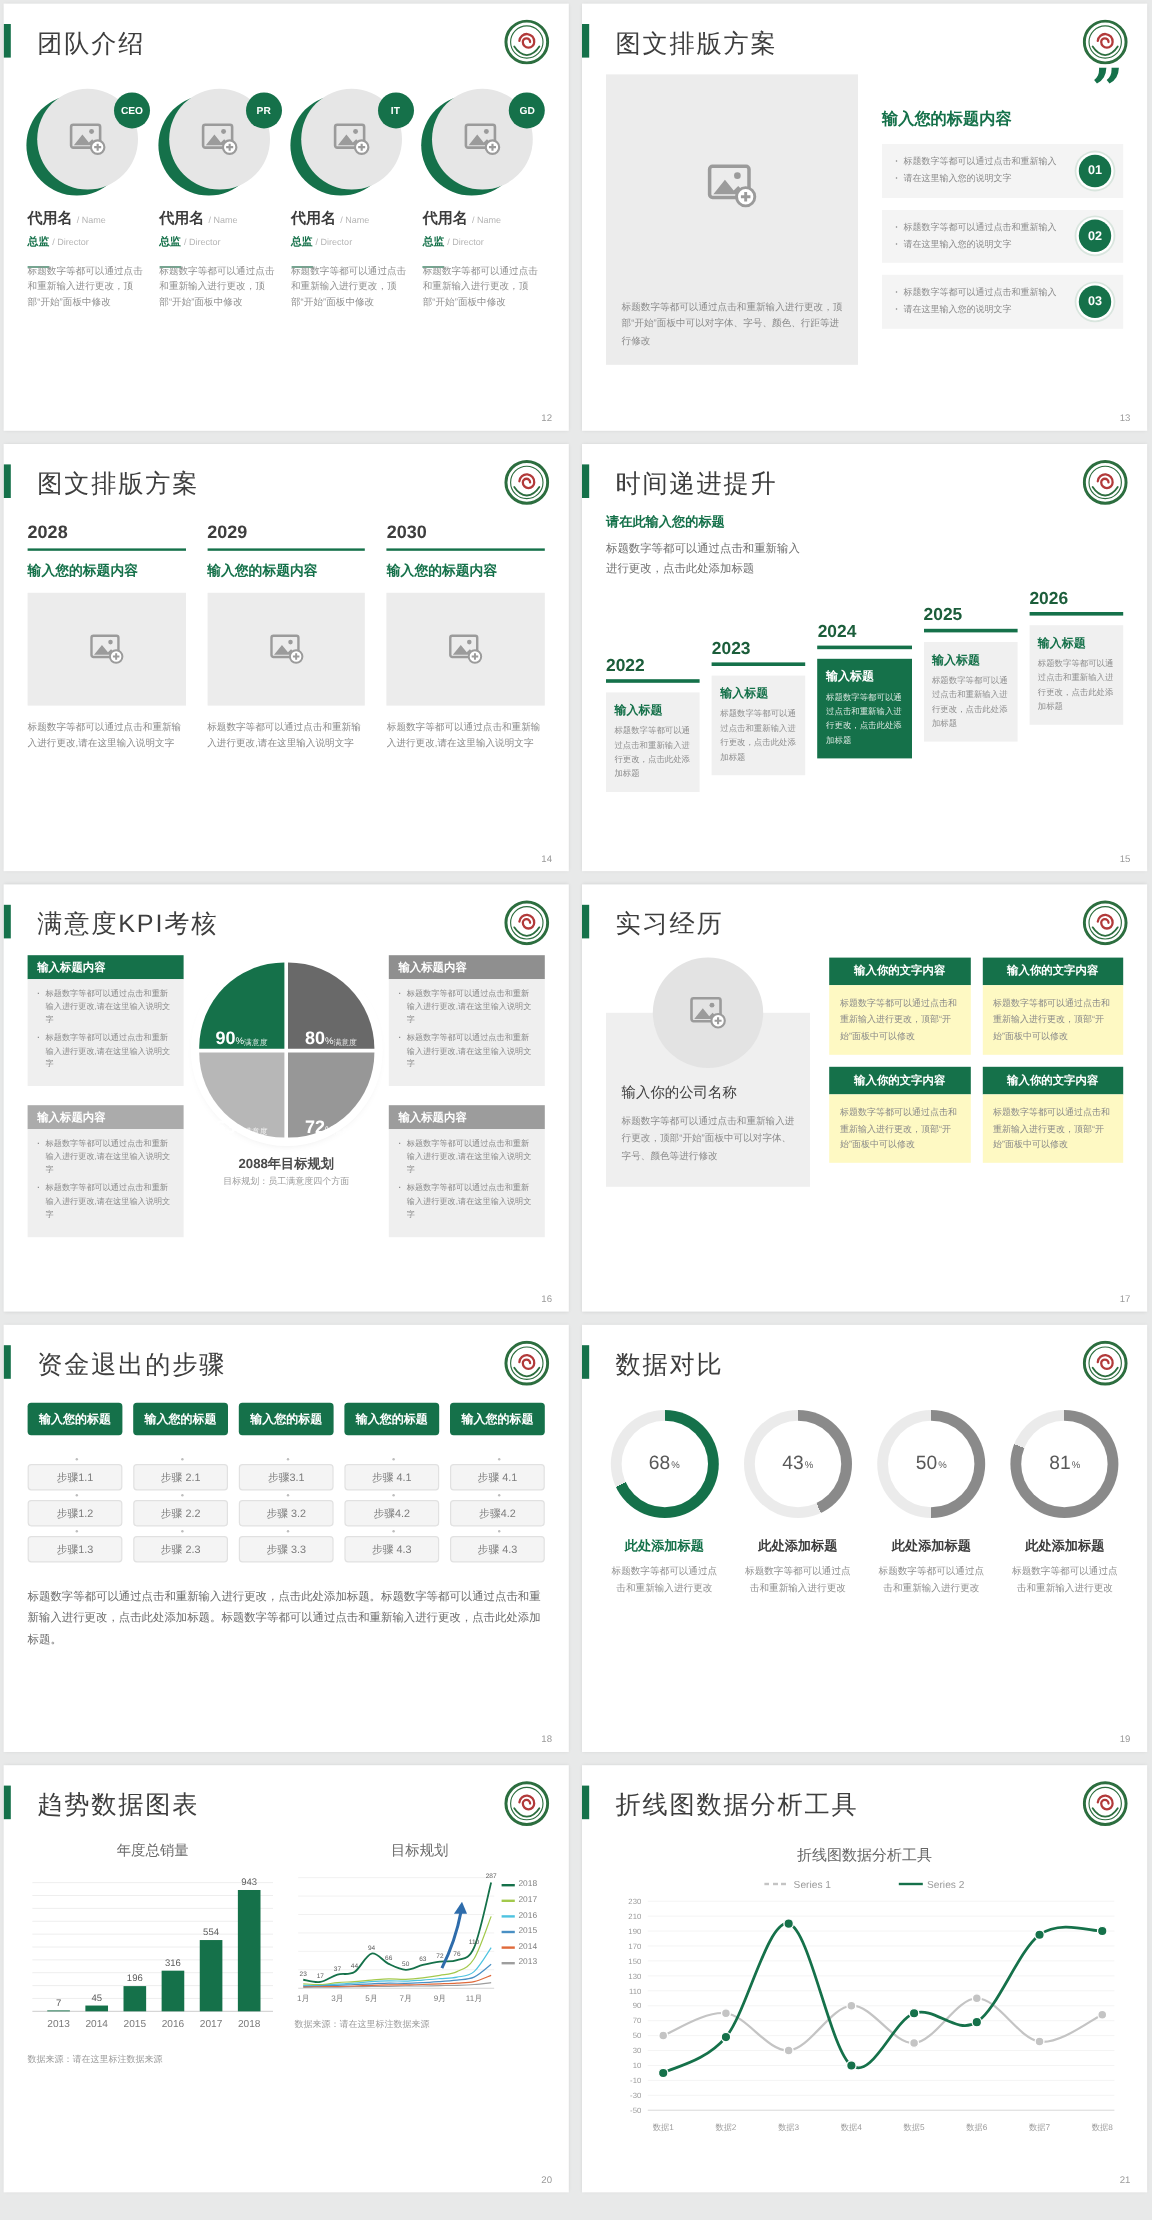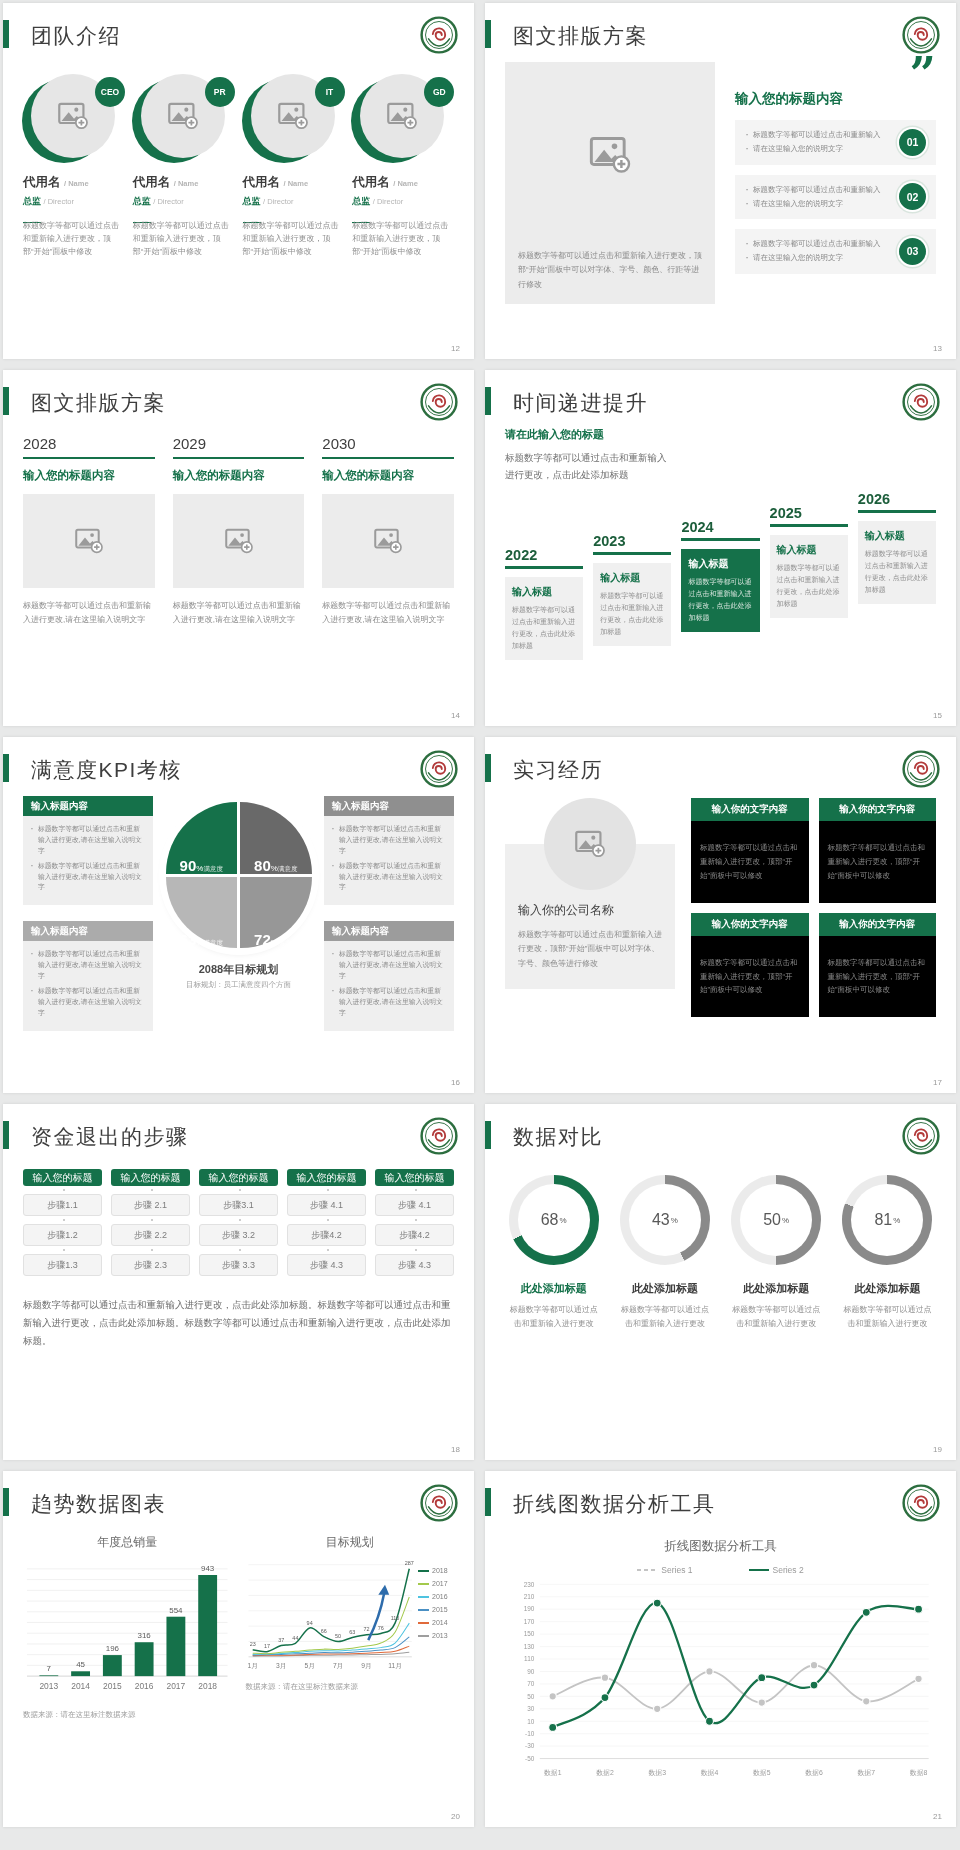--- a/index.html
+++ b/index.html
@@ -16,41 +16,41 @@
   ul.bl li::before{content:"·";position:absolute;left:1px;font-weight:bold}
   
   .members{display:flex;gap:8px;margin-top:18px}
   .member{width:104px}
   .avatar{width:84px;height:84px;position:relative;margin-left:8px}
   .avatar .back{position:absolute;left:-9px;top:5px;width:84px;height:84px;border-radius:50%;background:#15714a}
   .avatar .face{position:absolute;inset:0;border-radius:50%;background:#e6e6e6;display:flex;align-items:center;justify-content:center}
   .avatar .face .img-ph-icon{width:32px;height:28px}
   .avatar .badge{position:absolute;right:-10px;top:3px;width:30px;height:30px;border-radius:50%;background:#15714a;color:#fff;font-size:8.5px;font-weight:bold;display:flex;align-items:center;justify-content:center}
   .nm{margin-top:16px;font-size:12.5px;font-weight:bold;color:#3c3c3c}
-  .nm .sfx{font-size:7.5px;color:#b5b5b5;font-weight:bold}
+  .nm .sfx{font-size:7.5px;color:#b5b5b5;font-weight:normal}
   .role{font-size:9px;margin-top:4px}
   .role b{color:#15714a;border-bottom:1.5px solid #15714a;padding-bottom:16px}
   .role .sfx{color:#b5b5b5;font-size:7.5px}
   .mdesc{margin-top:11px;font-size:8px;color:#8f8f8f;line-height:1.65}
   
   .l13{display:flex;gap:20px;margin-top:6px}
   .ph-card{width:210px;height:242px;background:#ececec;display:flex;flex-direction:column}
   .ph-area{flex:1;display:flex;align-items:center;justify-content:center}
   .ph-area .img-ph-icon{width:44px;height:38px}
   .ph-cap{padding:0 13px 12px;font-size:8px;color:#8a8a8a;line-height:1.8}
   .r13{flex:1}
   .quote{text-align:right;font-size:46px;line-height:.55;color:#15714a;font-family:"DejaVu Serif",serif;font-weight:bold;height:24px}
   .h13{font-size:13.5px;font-weight:bold;color:#15714a;margin:4px 0 12px}
   .item13{background:#f4f4f4;display:flex;align-items:center;padding:8px 10px;margin-bottom:10px}
   .item13 ul{flex:1;font-size:7.5px;color:#8a8a8a;line-height:1.9}
   .badge13{width:27px;height:27px;border-radius:50%;background:#15714a;color:#fff;font-weight:bold;font-size:10.5px;display:flex;align-items:center;justify-content:center;box-shadow:0 0 0 2px #fff,0 0 0 3.5px #d9e5de;margin-left:8px}
   
   .cols14{display:flex;gap:18px;margin-top:12px}
   .col14{flex:1}
-  .y14{font-size:15px;font-weight:normal;color:#3e3e3e;padding-bottom:5px;border-bottom:2px solid #15714a;margin-bottom:9px}
+  .y14{font-size:15px;font-weight:bold;color:#3e3e3e;padding-bottom:5px;border-bottom:2px solid #15714a;margin-bottom:9px}
   .st14{font-size:11.5px;font-weight:bold;color:#15714a;margin-bottom:11px}
   .img14{height:94px;background:#ececec;display:flex;align-items:center;justify-content:center;margin-bottom:11px}
   .img14 .img-ph-icon{width:30px;height:26px}
   .d14{font-size:8px;color:#8a8a8a;line-height:1.75}
   
   .it15{font-size:11px;font-weight:bold;color:#15714a;margin:4px 0 7px}
   .ip15{font-size:9.5px;color:#6f6f6f;line-height:1.8}
   .tl15{display:flex;gap:10px;margin-top:8px;align-items:flex-start}
   .te{flex:1}
   .te:nth-child(1){margin-top:56px}.te:nth-child(2){margin-top:42px}.te:nth-child(3){margin-top:28px}.te:nth-child(4){margin-top:14px}.te:nth-child(5){margin-top:0}
@@ -81,25 +81,25 @@
   
   .l17{display:flex;gap:16px;margin-top:8px}
   .lcol17{width:170px;position:relative;padding-top:46px}
   .circ17{position:absolute;top:0;left:50%;transform:translateX(-50%);width:92px;height:92px;border-radius:50%;background:#e3e3e3;display:flex;align-items:center;justify-content:center;z-index:2}
   .circ17 .img-ph-icon{width:32px;height:28px}
   .ccard17{background:#efefef;padding:58px 13px 18px}
   .cn17{font-size:12px;font-weight:normal;color:#3d3d3d;margin-bottom:9px}
   .cd17{font-size:8px;color:#8a8a8a;line-height:1.8}
   .g17{flex:1;display:grid;grid-template-columns:1fr 1fr;gap:10px;align-content:start}
   .bh17{background:#15714a;color:#fff;font-weight:bold;font-size:9.5px;height:23px;display:flex;align-items:center;justify-content:center}
-  .bb17{background:#000000;padding:20px 9px;font-size:7.5px;color:#8a8a8a;line-height:1.85}
+  .bb17{background:#fef9c3;padding:8px 9px;font-size:7.5px;color:#8a8a8a;line-height:1.85}
   
   .row18{display:flex;gap:9px;margin-top:12px}
   .c18{flex:1}
-  .btn18{background:#15714a;color:#fff;font-size:10px;font-weight:normal;height:17px;display:flex;align-items:center;justify-content:center;border-radius:3px;margin-bottom:8px}
+  .btn18{background:#15714a;color:#fff;font-size:10px;font-weight:bold;height:27px;display:flex;align-items:center;justify-content:center;border-radius:3px;margin-bottom:24px}
   .s18{background:#f4f4f4;border:1px solid #e1e1e1;border-radius:3px;height:20px;display:flex;align-items:center;justify-content:center;font-size:9px;color:#7c7c7c;margin-bottom:8px;position:relative}
   .s18::before{content:"";position:absolute;top:-6px;left:50%;width:2px;height:2px;background:#bdbdbd;border-radius:50%}
   .p18{margin-top:12px;font-size:9.5px;color:#6b6b6b;line-height:1.9}
   
   .d19{display:flex;gap:14px;margin-top:18px}
   .dcol{flex:1;text-align:center}
   .donut{width:90px;height:90px;border-radius:50%;margin:0 auto 16px;position:relative}
   .hole{position:absolute;inset:9px;background:#fff;border-radius:50%;display:flex;align-items:center;justify-content:center}
   .dpct{font-size:16px;color:#595959}
   .dunit{font-size:8px;color:#595959;margin-left:1px}

